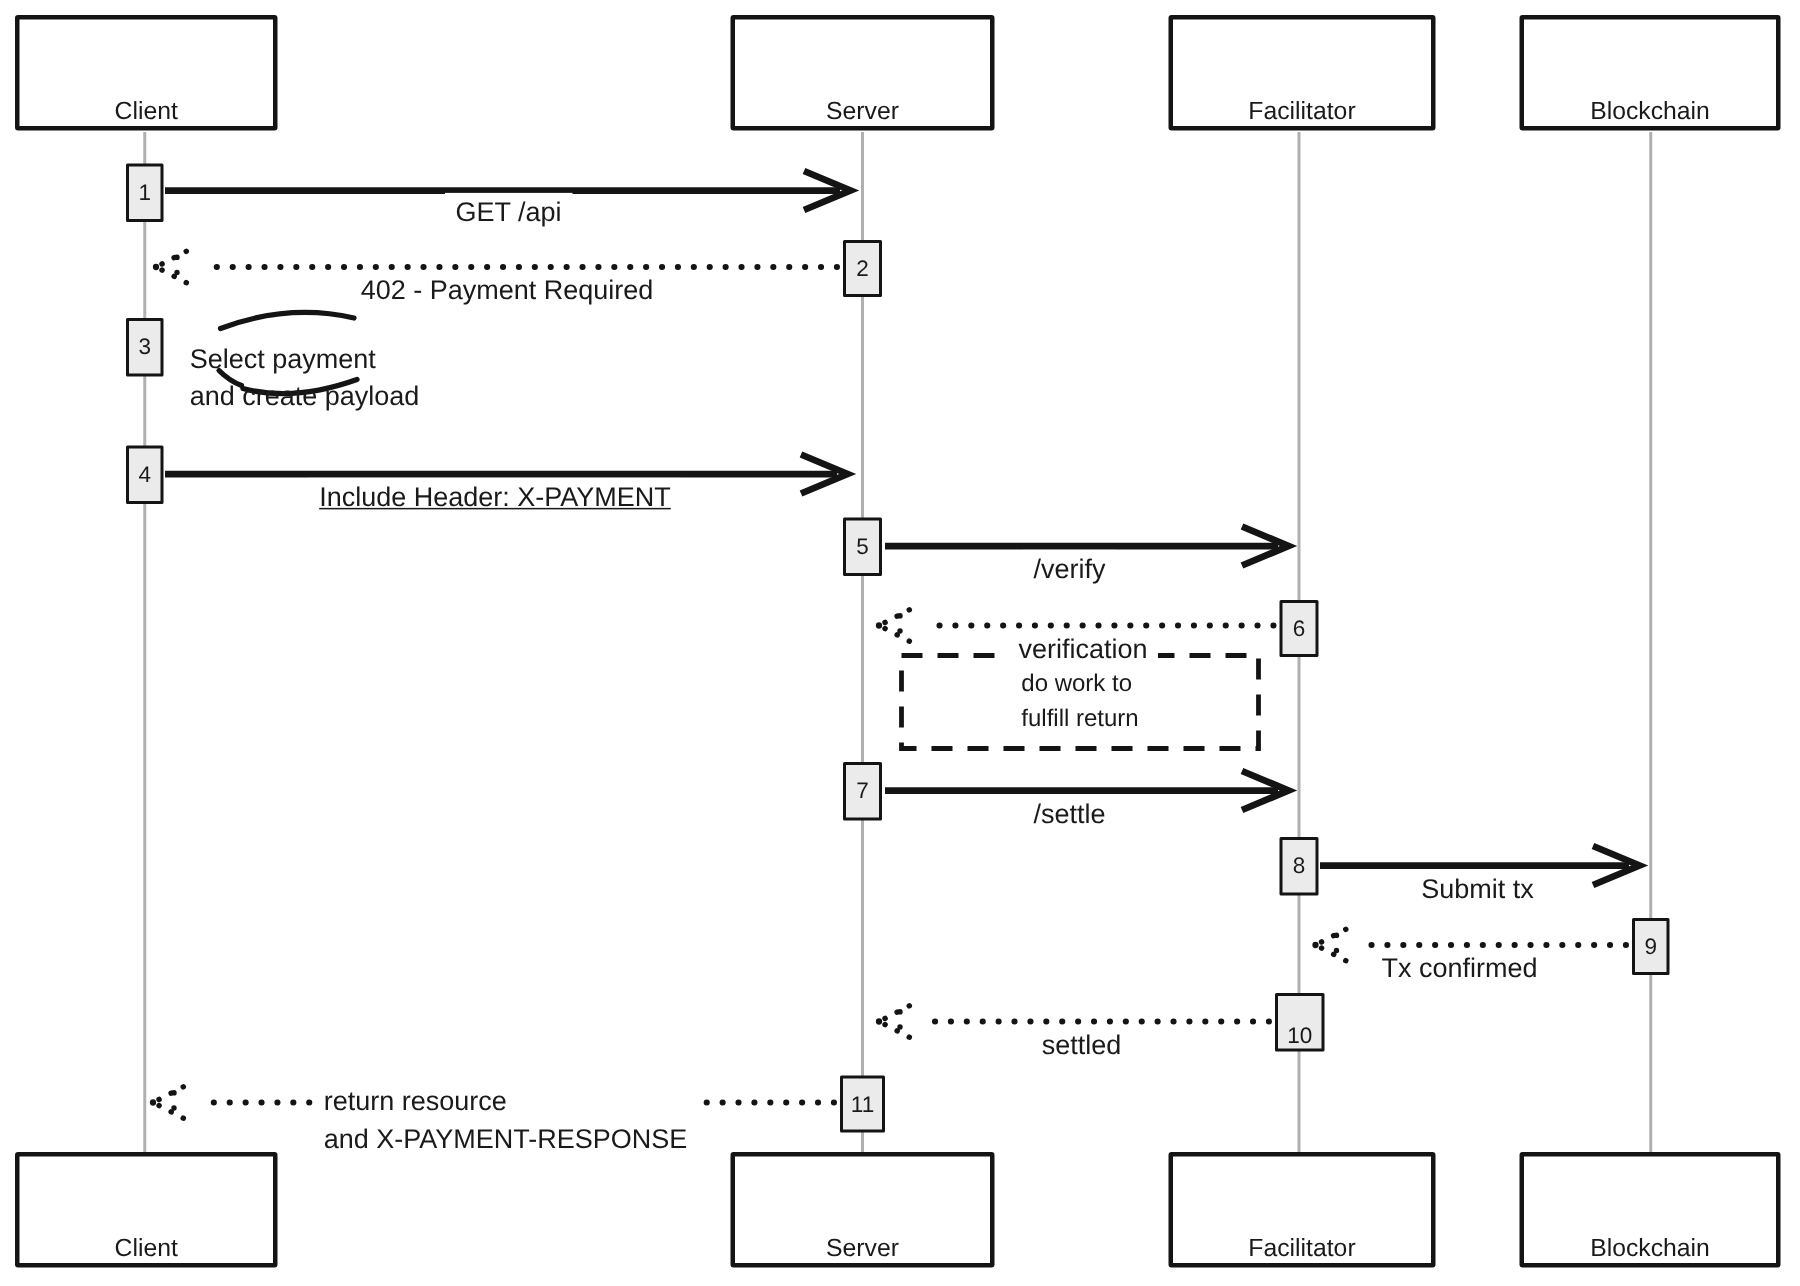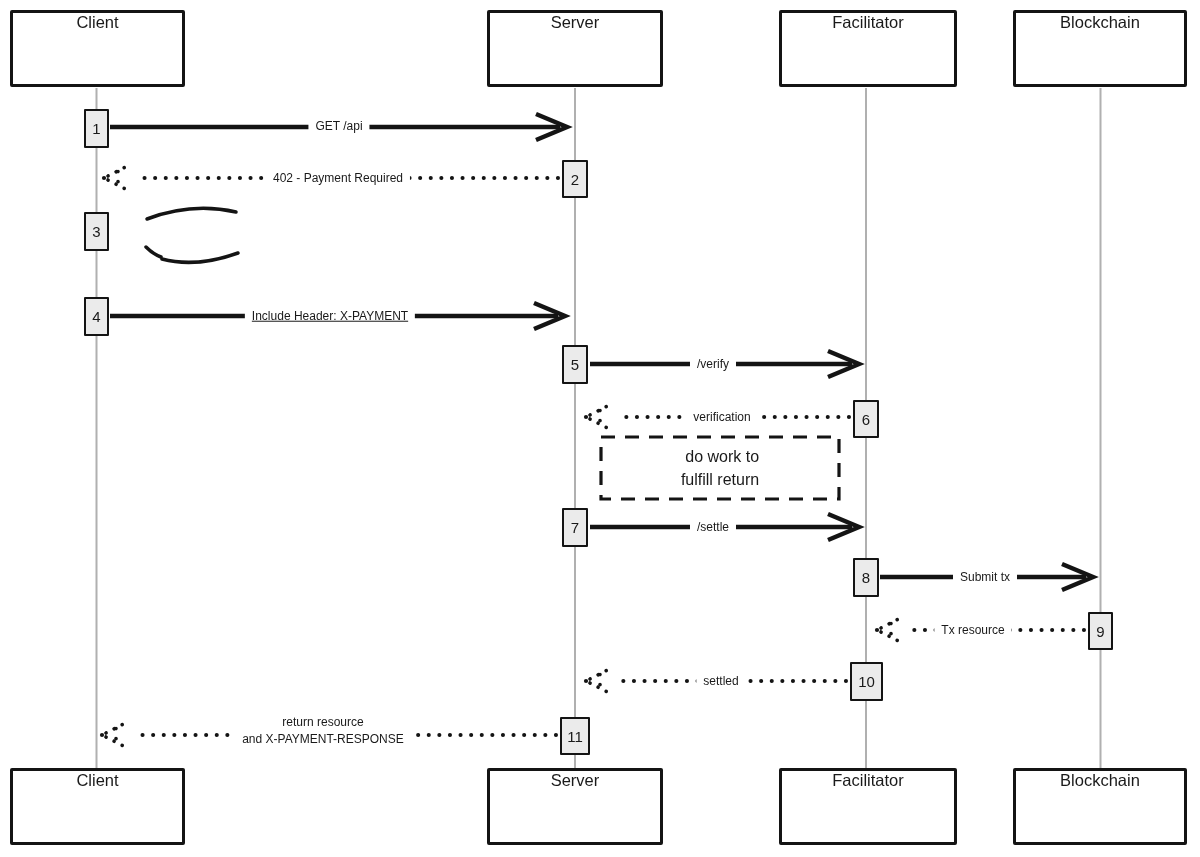--- a/index.html
+++ b/index.html
@@ -17,21 +17,21 @@
     left: 0; top: 0;
     z-index: 1;
   }
   .actor {
     position: absolute;
     height: 77px;
     background: #ffffff;
     border: 3px solid #141414;
     border-radius: 2px;
     display: flex;
-    align-items: flex-start;
+    align-items: flex-end;
     justify-content: center;
     font-size: 16.5px;
     z-index: 2;
     box-sizing: border-box;
   }
   .act {
     position: absolute;
     background: #ebebeb;
     border: 2.5px solid #141414;
     border-radius: 1px;
@@ -40,32 +40,33 @@
     justify-content: center;
     font-size: 15px;
     z-index: 3;
     box-sizing: border-box;
   }
   .msg-label {
     position: absolute;
     transform: translate(-50%, -50%);
     background: #ffffff;
     padding: 1px 7px;
-    font-size: 12px;
+    font-size: 18px;
     white-space: nowrap;
-    text-align: center;
+    text-align: left;
     line-height: 1.38;
     z-index: 2;
+    margin-top: 16px;
   }
   .msg-label.no-bg { background: transparent; }
   .note-label {
     position: absolute;
     transform: translate(-50%, -50%);
     font-size: 16px;
-    text-align: right;
+    text-align: left;
     line-height: 1.45;
     white-space: nowrap;
     z-index: 2;
   }
 </style>
 </head>
 <body>
 
 <div id="diagram">
 
@@ -192,43 +193,47 @@
     </div>
   <div class="act" style="left:562px; top:508px; width:26px; height:39px;">
       <span>7</span>
     </div>
   <div class="act" style="left:853px; top:558px; width:26px; height:39px;">
       <span>8</span>
     </div>
   <div class="act" style="left:1088px;top:612px; width:25px; height:38px;">
       <span>9</span>
     </div>
-  <div class="act" style="left:850px; top:662px; width:33px; height:39px;">
+  <div class="act" style="left:850px; top:662px; width:33px; height:39px;align-items:flex-end;">
       <span>10</span>
     </div>
   <div class="act" style="left:560px; top:717px; width:30px; height:38px;justify-content:center;">
       <span>11</span>
     </div>
 
   <div class="msg-label" style="left:339px; top:126px;">GET /api</div>
   <div class="msg-label" style="left:338px; top:178px;">402 - Payment Required</div>
 
+  <div class="msg-label no-bg" style="left:203px; top:236px;">
+    <div>Select payment</div>
+    <div>and create payload</div>
+  </div>
 
   <div class="msg-label" style="left:330px; top:316px;text-decoration:underline;">
     <div>Include Header: X-PAYMENT</div>
   </div>
 
   <div class="msg-label" style="left:713px; top:364px;">/verify</div>
   <div class="msg-label" style="left:722px; top:417px;">verification</div>
   <div class="msg-label" style="left:713px; top:527px;">/settle</div>
   <div class="msg-label" style="left:985px; top:577px;">Submit tx</div>
-  <div class="msg-label" style="left:973px; top:630px;">Tx resource</div>
+  <div class="msg-label" style="left:973px; top:630px;">Tx confirmed</div>
   <div class="msg-label" style="left:721px; top:681px;">settled</div>
 
-  <div class="msg-label" style="left:323px; top:731px;">
+  <div class="msg-label" style="left:337px; top:731px;">
     <div>return resource</div>
     <div>and X-PAYMENT-RESPONSE</div>
   </div>
 
   <div class="note-label" style="left:720px; top:468px;">
     <div>do work to</div>
     <div>fulfill return</div>
   </div>
 
 </div>

